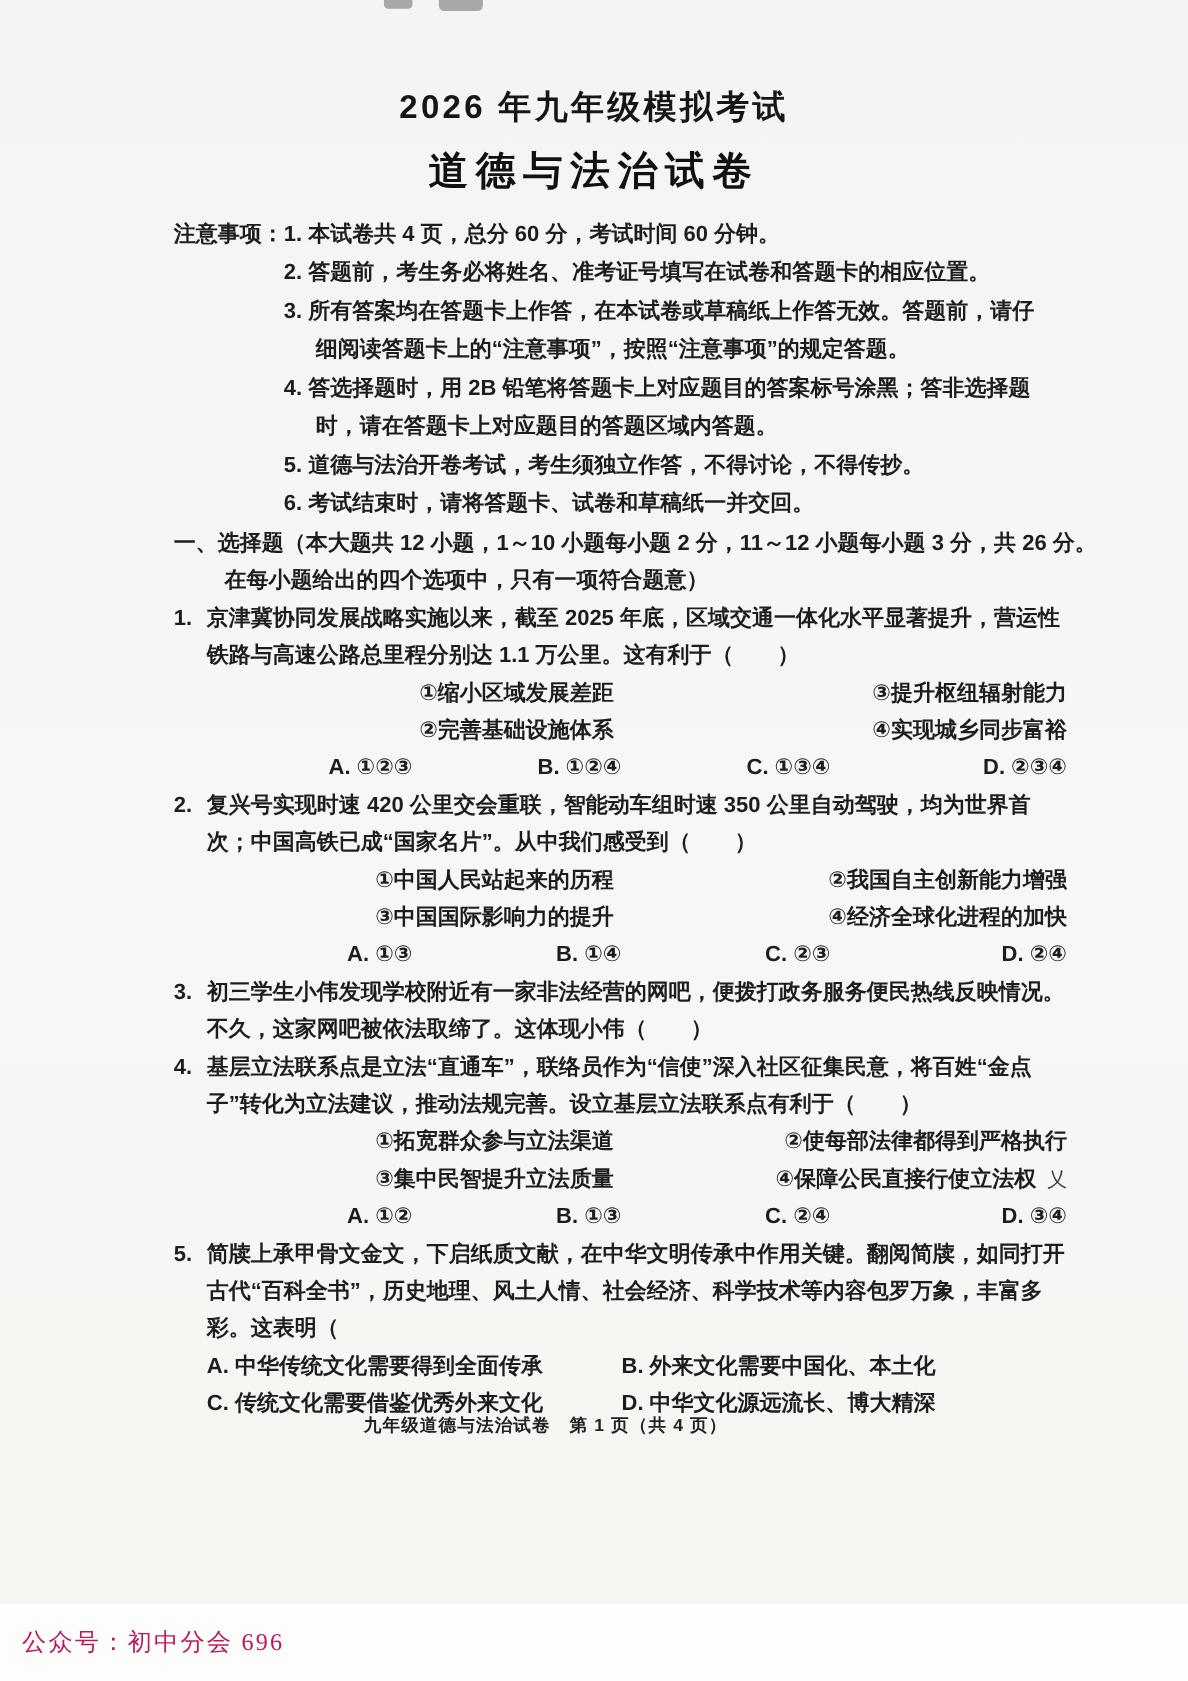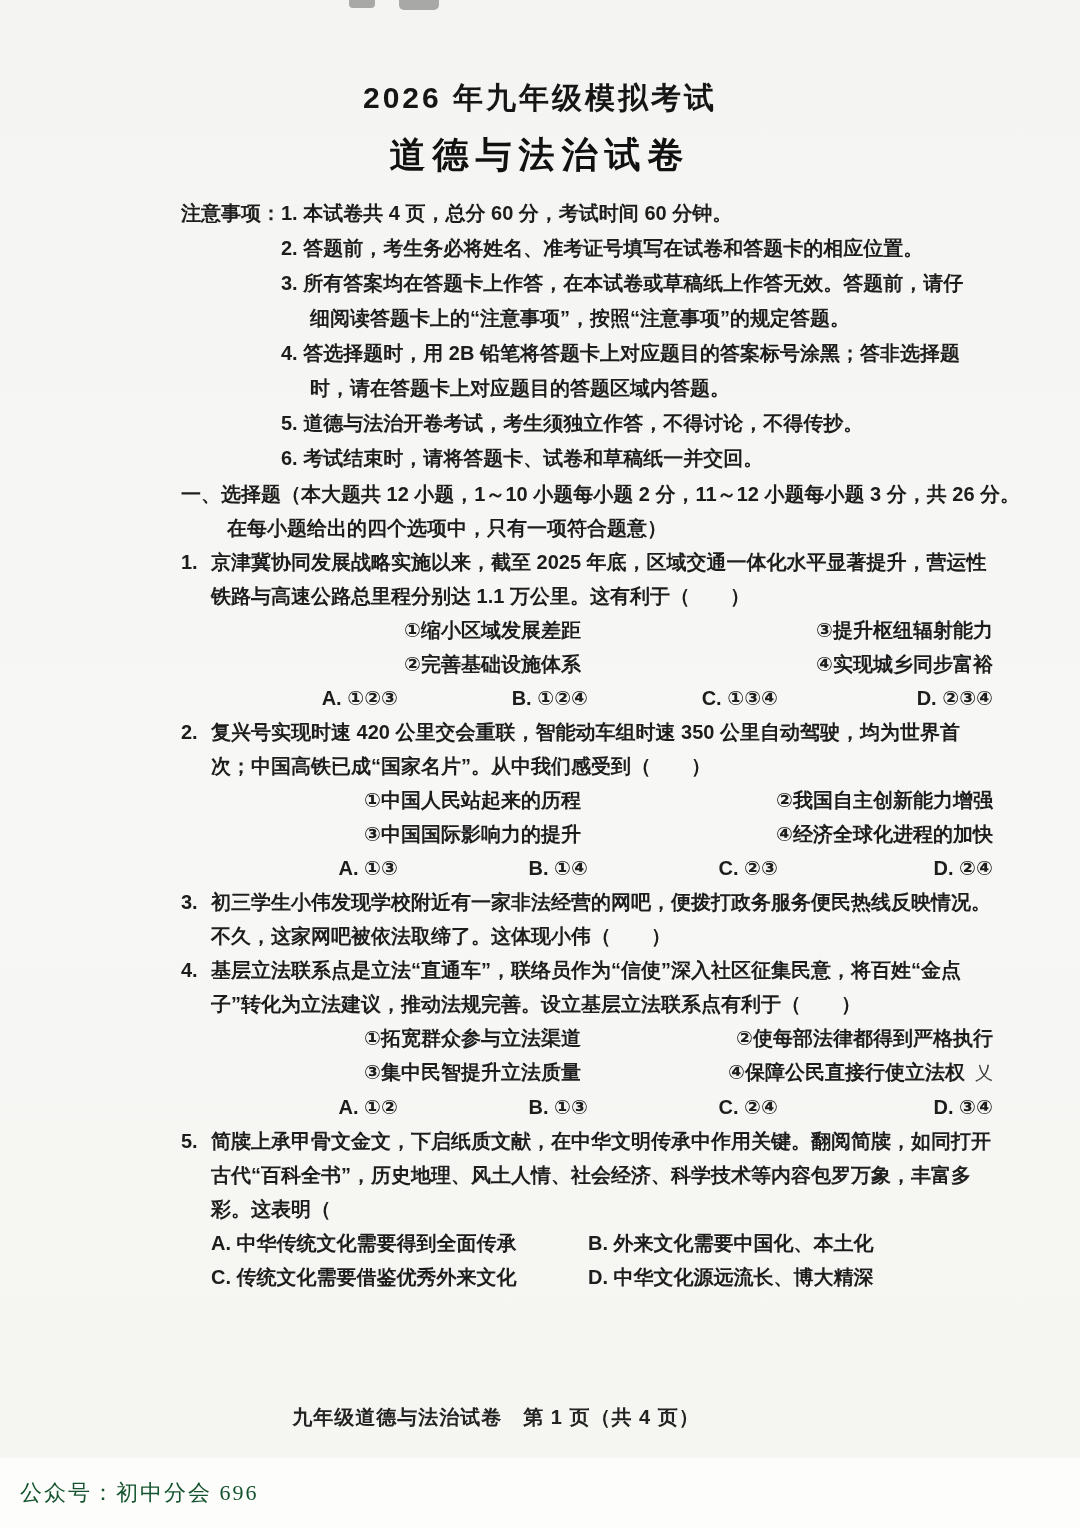--- a/index.html
+++ b/index.html
@@ -21,46 +21,46 @@
   .title1{
     margin:0;padding-top:80px;text-align:center;
     font-size:30px;font-weight:700;letter-spacing:3px;line-height:36px;color:#161616;
   }
   .title2{
     margin:12px 0 0 0;text-align:center;
     font-size:36px;font-weight:700;letter-spacing:7px;line-height:54px;color:#111;
   }
   .content{
     position:absolute;left:158px;top:196px;width:812px;
-    font-size:20px;font-weight:700;color:#1d1d1d;margin-left:23px;
+    font-size:20px;font-weight:700;color:#1d1d1d;
   }
   .notice{display:flex;line-height:35px;}
   .notice-label{flex:0 0 100px;white-space:nowrap;}
   .notice-items{flex:0 0 700px;max-width:700px;}
   .notice-item{padding-left:29px;text-indent:-29px;}
   .section-heading{
     margin-top:1px;line-height:34px;width:806px;
     padding-left:46px;text-indent:-46px;
   }
   .question{line-height:34px;}
   .q-row{display:flex;}
   .q-num{flex:0 0 30px;}
   .q-stem{flex:0 1 780px;max-width:780px;}
   .stmt-grid{margin-left:30px;display:grid;grid-template-columns:370px auto;text-align:right;}
   .choice-grid4{margin-left:30px;display:grid;grid-template-columns:187px 190px 190px auto;text-align:right;}
   .choice-grid2{margin-left:30px;display:grid;grid-template-columns:377px auto;}
   .stray{font-weight:400;font-size:18px;color:#3c3c3c;padding-left:10px;}
   .footer{
-    position:absolute;left:0;top:1404px;width:992px;text-align:center;
-    font-size:20px;font-weight:700;color:#222;letter-spacing:1px;
+    position:absolute;left:0;top:1286px;width:992px;text-align:center;
+    font-size:16px;font-weight:700;color:#222;letter-spacing:1px;
   }
   .watermark{
     position:absolute;left:20px;top:1478px;
     font-family:"Liberation Serif","DejaVu Serif",serif;
-    font-size:22px;font-weight:400;color:#14532d;letter-spacing:2px;
+    font-size:22px;font-weight:400;color:#be185d;letter-spacing:2px;
   }
 </style>
 </head>
 <body>
 
 <div class="scan-area">
   <div class="smudge s1"></div>
   <div class="smudge s2"></div>
 
   <h1 class="title1">2026 年九年级模拟考试</h1>

